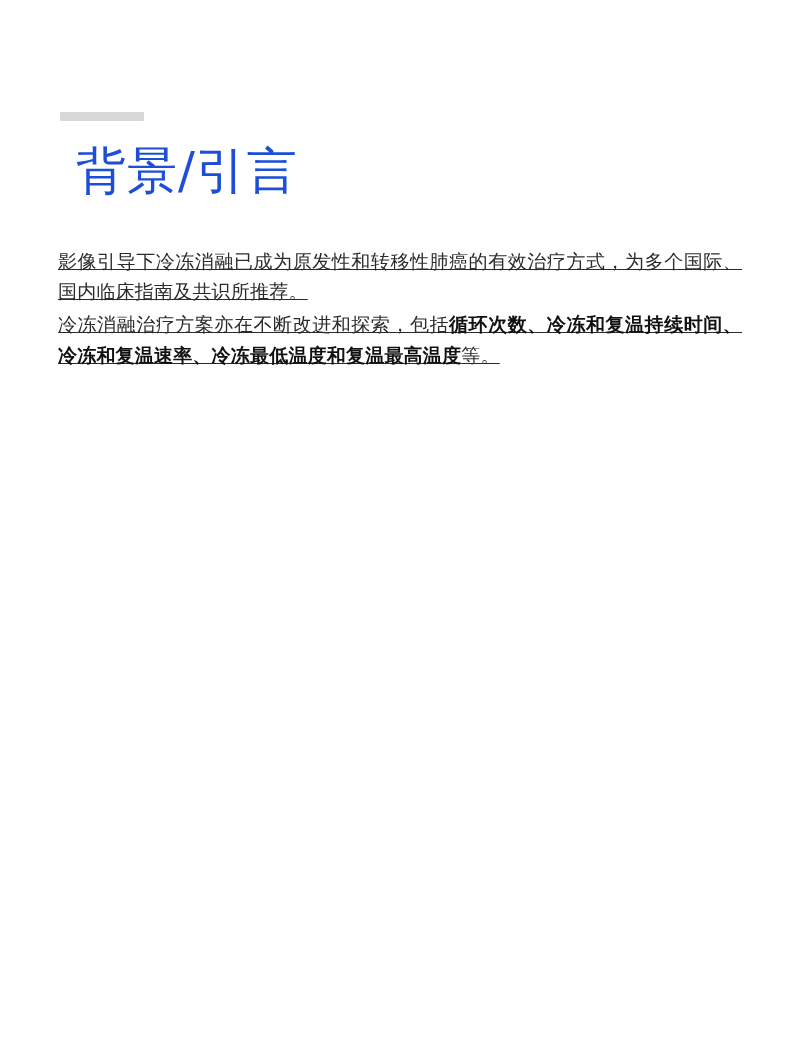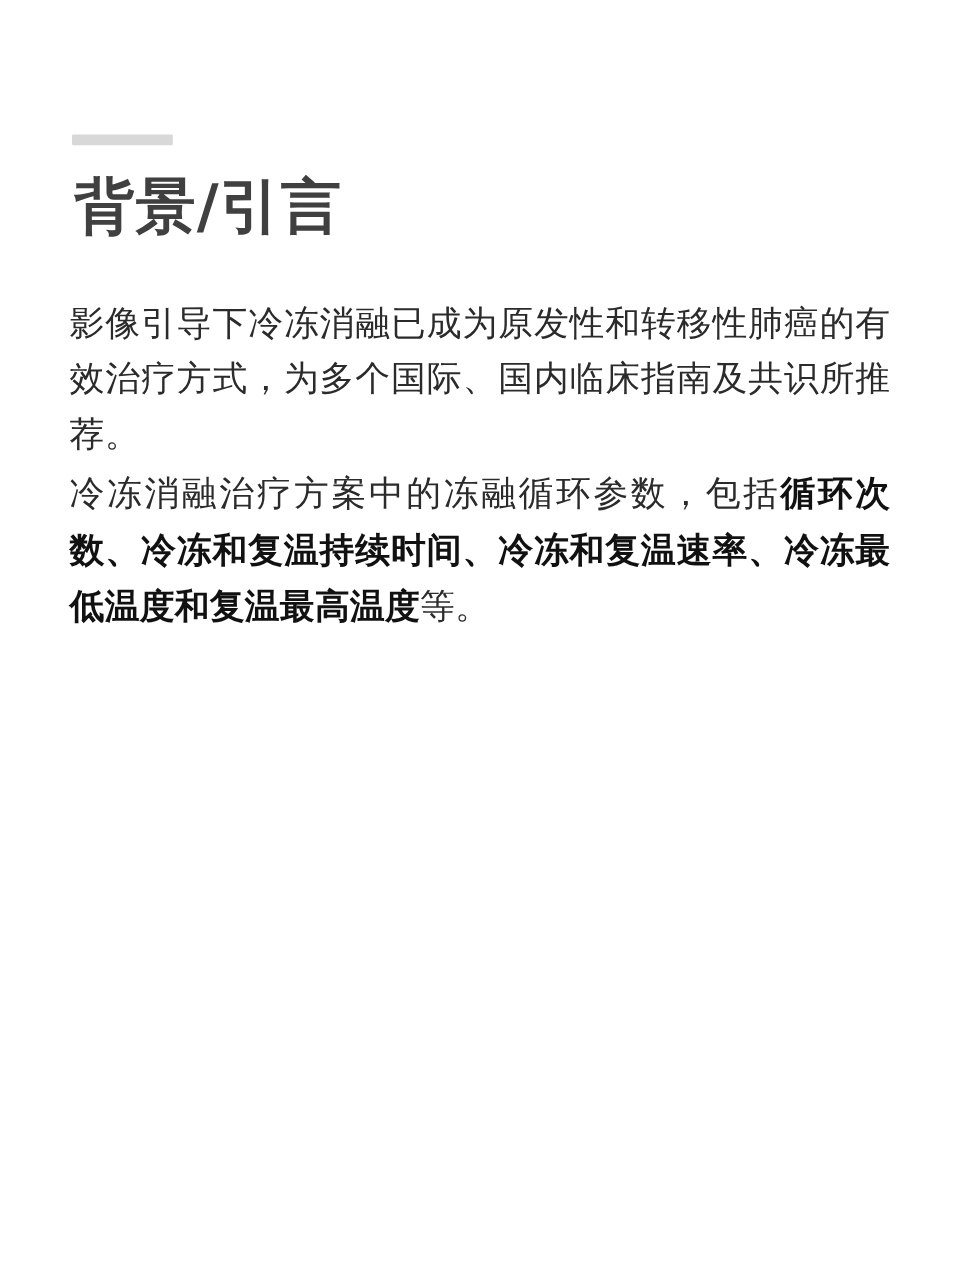--- a/index.html
+++ b/index.html
@@ -23,34 +23,35 @@
   }
   .accent-rule {
     width: 84px;
     height: 9px;
     background: #d8d8d8;
     border-radius: 1px;
     margin: 0 0 22px 2px;
   }
   .section-title {
     font-family: "DejaVu Serif", "Liberation Serif", serif;
-    font-weight: 700;
+    font-weight: 400;
     font-size: 50px;
     line-height: 1.15;
     letter-spacing: 1px;
-    color: #404040;
-    margin: 0 0 46px 4px;
+    color: #1d4ed8;
+    margin: 0 0 46px 18px;
   }
   .body-copy {
-    font-size: 29px;
+    font-size: 19px;
     line-height: 1.62;
     color: #2b2b2b;
     letter-spacing: 0.2px;
     text-align: justify;
     text-justify: inter-ideograph;
+    text-decoration: underline;
   }
   .para {
     margin: 0 0 2px 0;
   }
   .para .strong {
     font-weight: 700;
     color: #111111;
   }
 </style>
 </head>
@@ -60,17 +61,17 @@
 
   <div class="accent-rule"></div>
 
   <h1 class="section-title">背景/引言</h1>
 
   <div class="body-copy">
     <p class="para">
       <span>影像引导下冷冻消融已成为原发性和转移性肺癌的有效治疗方式，为多个国际、国内临床指南及共识所推荐。</span>
     </p>
     <p class="para">
-      <span>冷冻消融治疗方案中的冻融循环参数，包括</span><span class="strong">循环次数、冷冻和复温持续时间、冷冻和复温速率、冷冻最低温度和复温最高温度</span><span>等。</span>
+      <span>冷冻消融治疗方案亦在不断改进和探索，包括</span><span class="strong">循环次数、冷冻和复温持续时间、冷冻和复温速率、冷冻最低温度和复温最高温度</span><span>等。</span>
     </p>
   </div>
 
 </div>
 
 </body></html>

